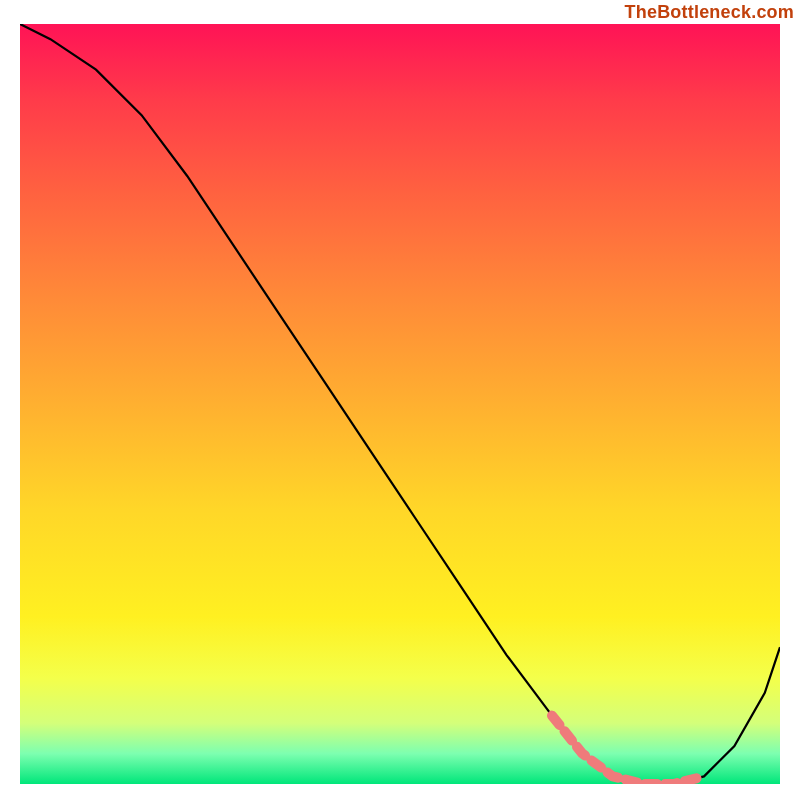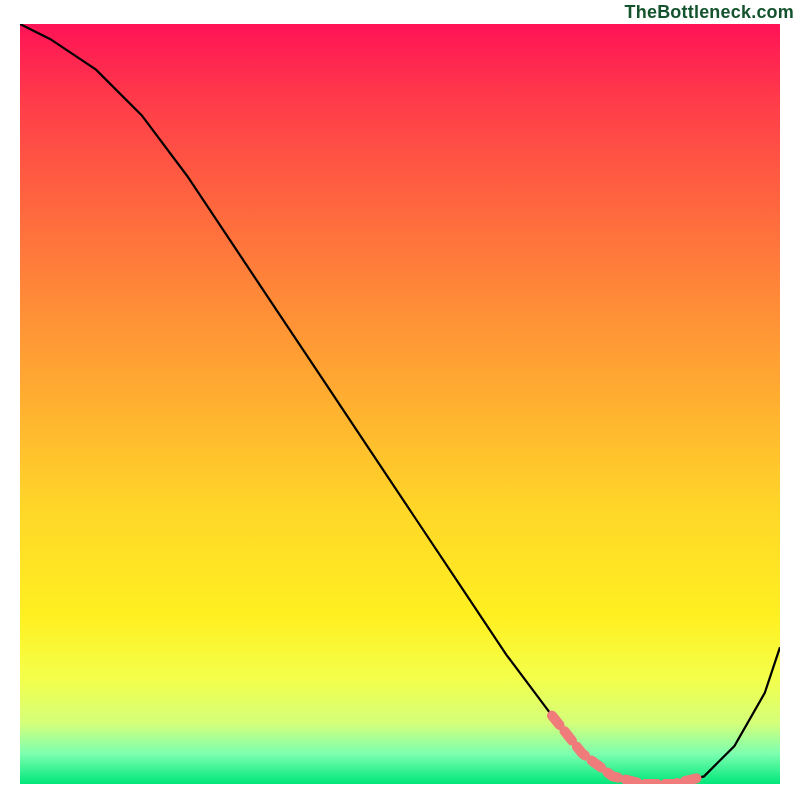--- a/index.html
+++ b/index.html
@@ -10,21 +10,21 @@
     font-family: Arial, Helvetica, sans-serif;
     position: relative;
     overflow: hidden;
   }
   .watermark {
     position: absolute;
     top: 2px;
     right: 6px;
     font-size: 18px;
     font-weight: 600;
-    color: #14532d;
+    color: #c2410c;
     letter-spacing: 0.2px;
   }
   .plot-area {
     position: absolute;
     left: 20px;
     top: 24px;
     width: 760px;
     height: 760px;
     background: linear-gradient(
       to bottom,

